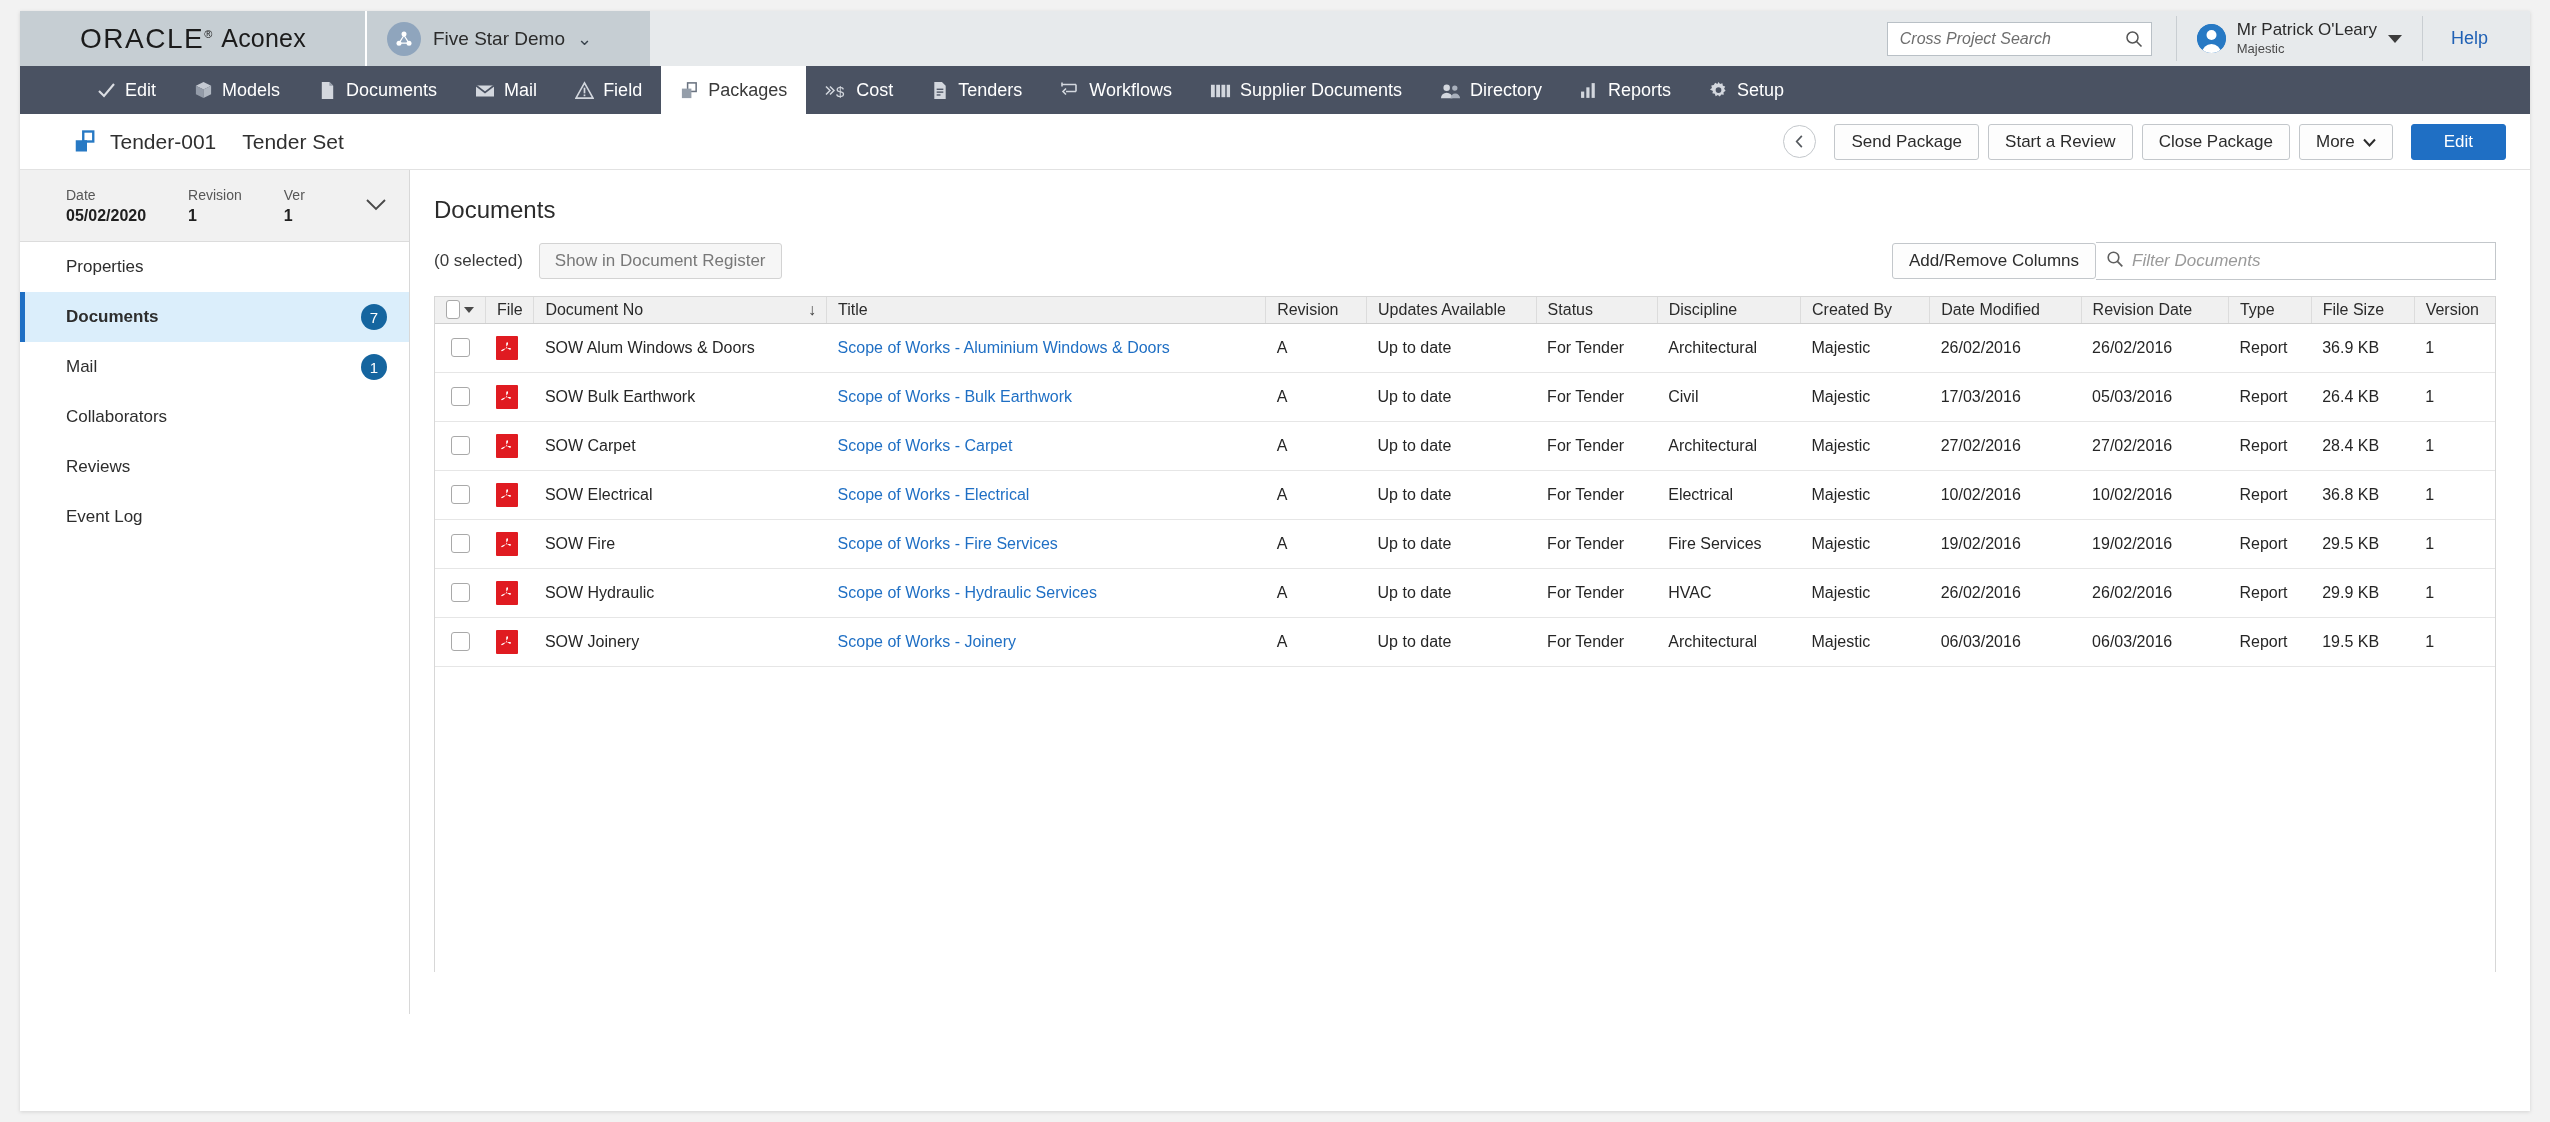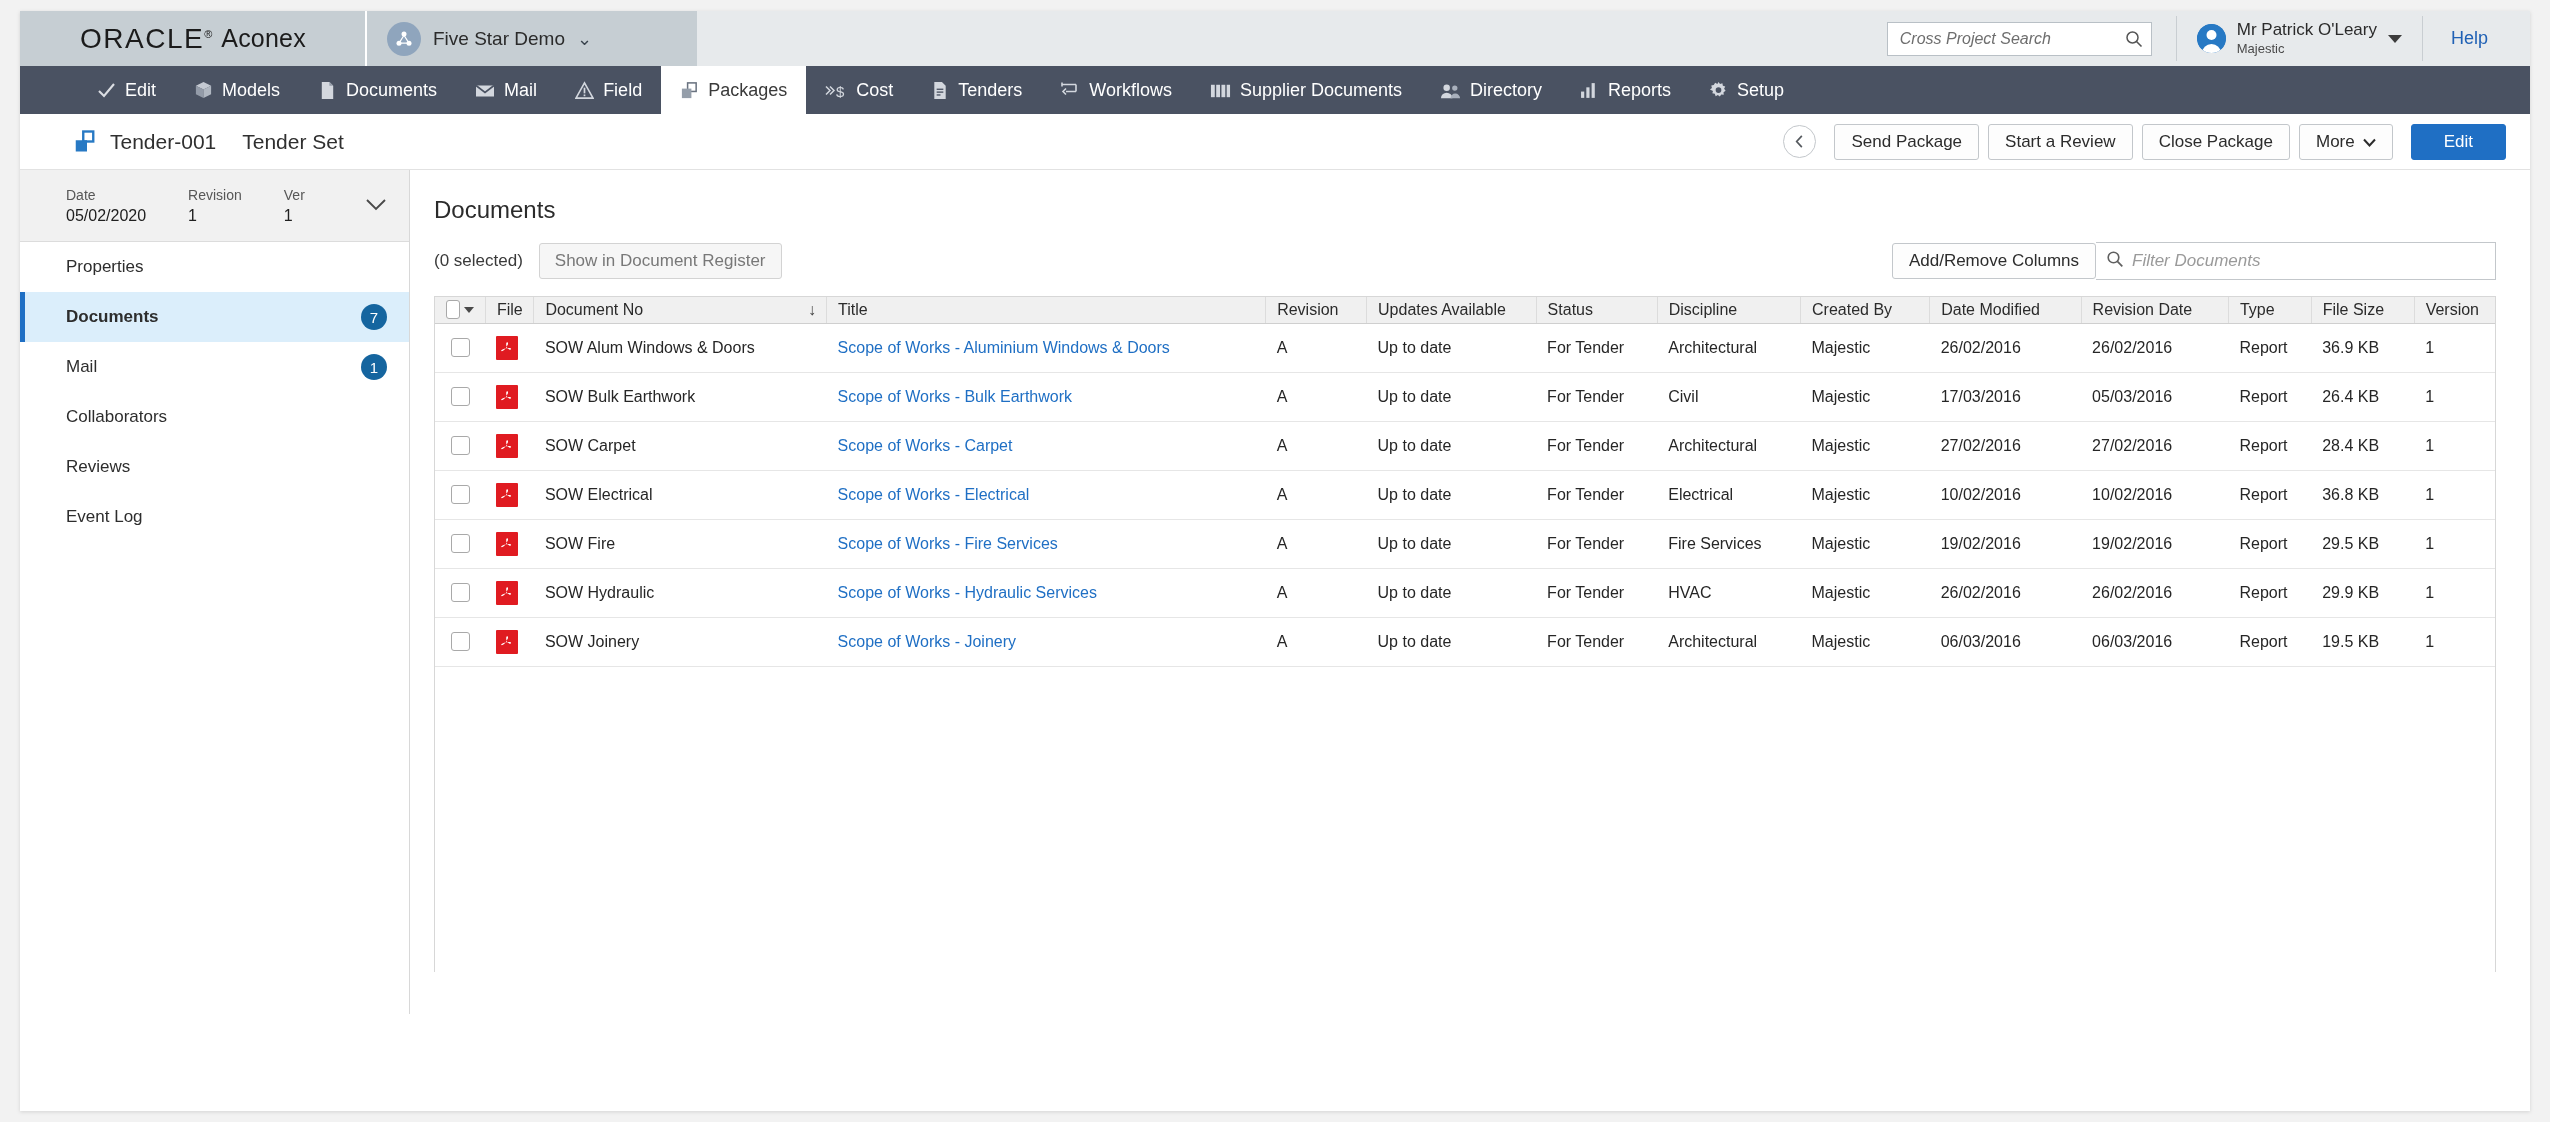--- a/index.html
+++ b/index.html
@@ -47,21 +47,21 @@
     vertical-align: super;
     letter-spacing: 0;
   }
   .aconex-word {
     font-size: 25px;
     color: #1b1b1b;
     margin-left: 9px;
     letter-spacing: 0.2px;
   }
   .project-block {
-    width: 332px;
+    width: 285px;
     background: #c6ced3;
     border-left: 2px solid #ffffff;
     display: flex;
     align-items: center;
     gap: 12px;
     padding-left: 20px;
     cursor: pointer;
   }
   .proj-avatar {
     width: 34px; height: 34px;
@@ -207,21 +207,21 @@
     background: #f1f1f1;
     border-bottom: 1px solid #dcdcdc;
     height: 72px;
     display: flex;
     align-items: center;
     padding: 0 22px 0 46px;
   }
   .rev-col { margin-right: 42px; }
   .rev-col.ver { margin-right: 0; }
   .rev-lbl { font-size: 14px; color: #575757; line-height: 1.5; }
-  .rev-val { font-size: 16px; color: #202020; font-weight: normal; line-height: 1.3; }
+  .rev-val { font-size: 16px; color: #202020; font-weight: bold; line-height: 1.3; }
   .rev-caret { margin-left: auto; color: #4a4a4a; font-size: 18px; cursor: pointer; }
 
   .side-item {
     height: 50px;
     display: flex; align-items: center;
     padding-left: 46px; padding-right: 22px;
     font-size: 17px; color: #2d2d2d;
     cursor: pointer;
     position: relative;
   }

